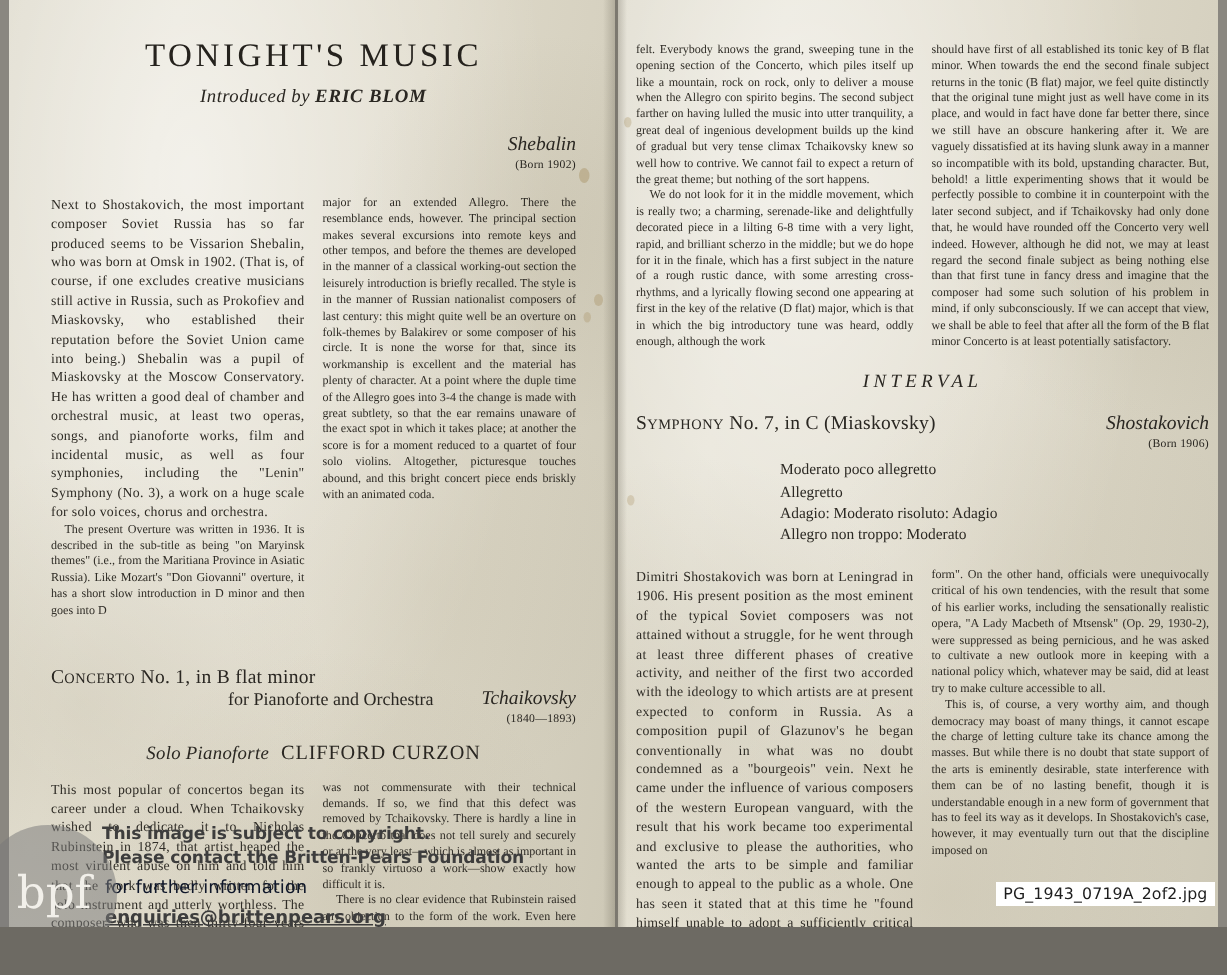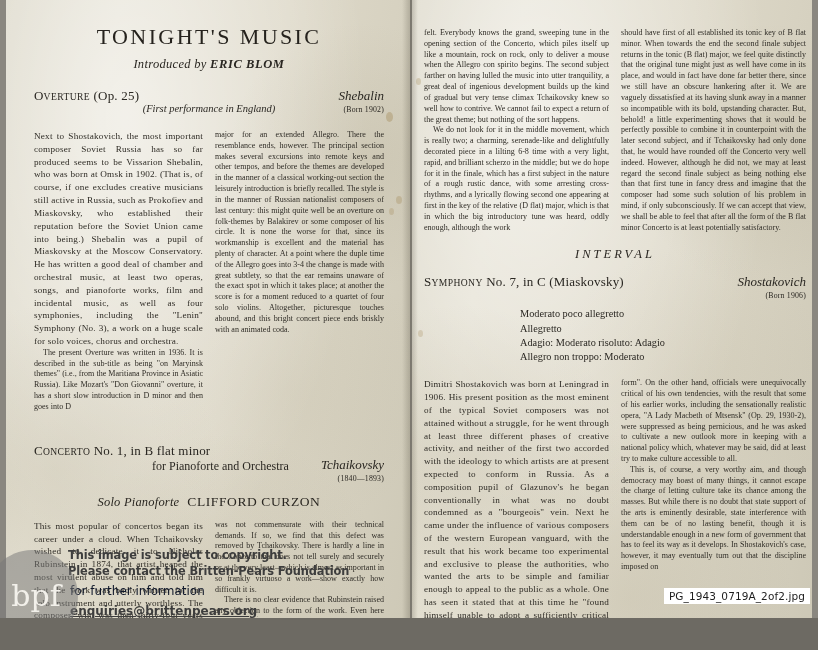--- a/index.html
+++ b/index.html
@@ -237,22 +237,20 @@
 
   <div class="sheet" id="content-left" style="left:34px; top:24px; width:350px;">
 
     <div class="main-title">TONIGHT'S MUSIC</div>
 
     <div class="subtitle">
       <span>Introduced by </span><b>ERIC BLOM</b>
     </div>
 
     <div class="work-head">
-      <div class="work-title smallcaps"><span>O</span><span class="sc">VERTURE</span><span> (Op. 25)</span></div>
-      <div class="work-sub">(First performance in England)</div>
       <div class="composer">
         <span>Shebalin</span>
         <span class="born">(Born 1902)</span>
       </div>
     </div>
 
     <div class="cols">
       <div class="col">
         <p class="first"><span class="lead">Next to Shostakovich, the most important composer Soviet Russia has so far produced seems to be Vissarion Shebalin, who was born at Omsk in 1902. (That is, of course, if one excludes creative musicians still active in Russia, such as Prokofiev and Miaskovsky, who established their reputation before the Soviet Union came into being.) Shebalin was a pupil of Miaskovsky at the Moscow Conservatory. He has written a good deal of chamber and orchestral music, at least two operas, songs, and pianoforte works, film and incidental music, as well as four symphonies, including the "Lenin" Symphony (No. 3), a work on a huge scale for solo voices, chorus and orchestra.</span></p>
         <p>The present Overture was written in 1936. It is described in the sub-title as being "on Maryinsk themes" (i.e., from the Maritiana Province in Asiatic Russia). Like Mozart's "Don Giovanni" overture, it has a short slow introduction in D minor and then goes into D</p>

